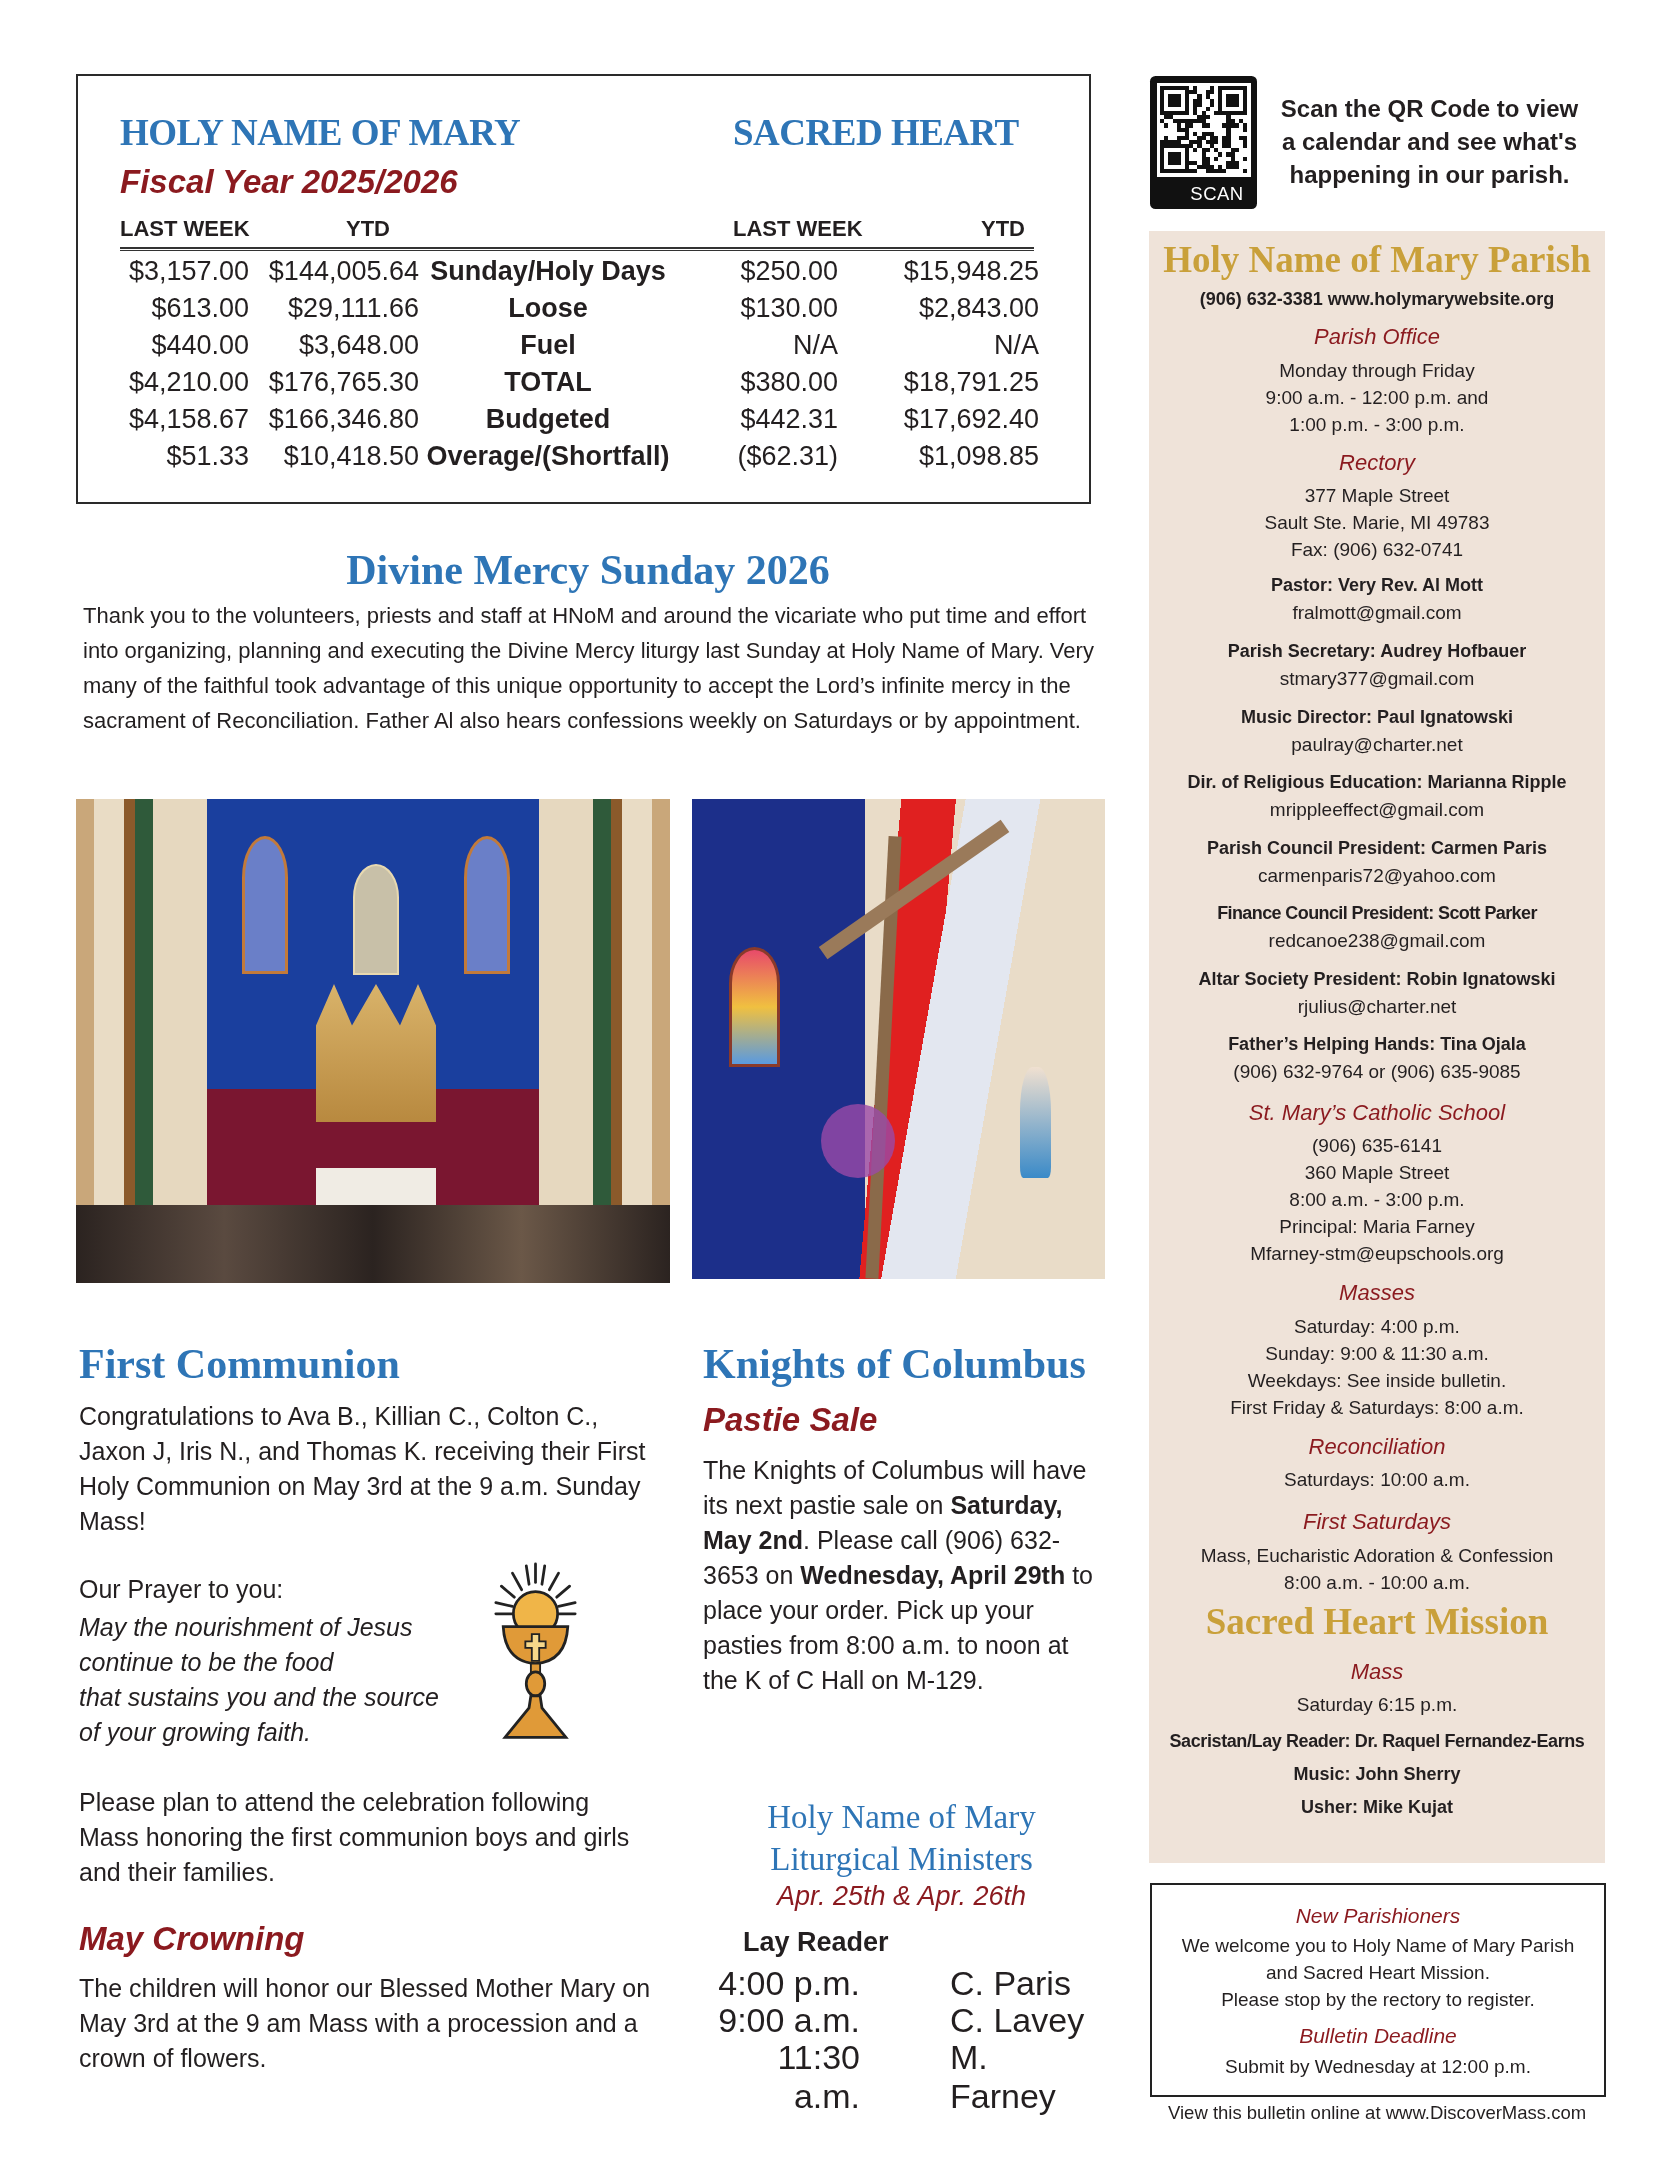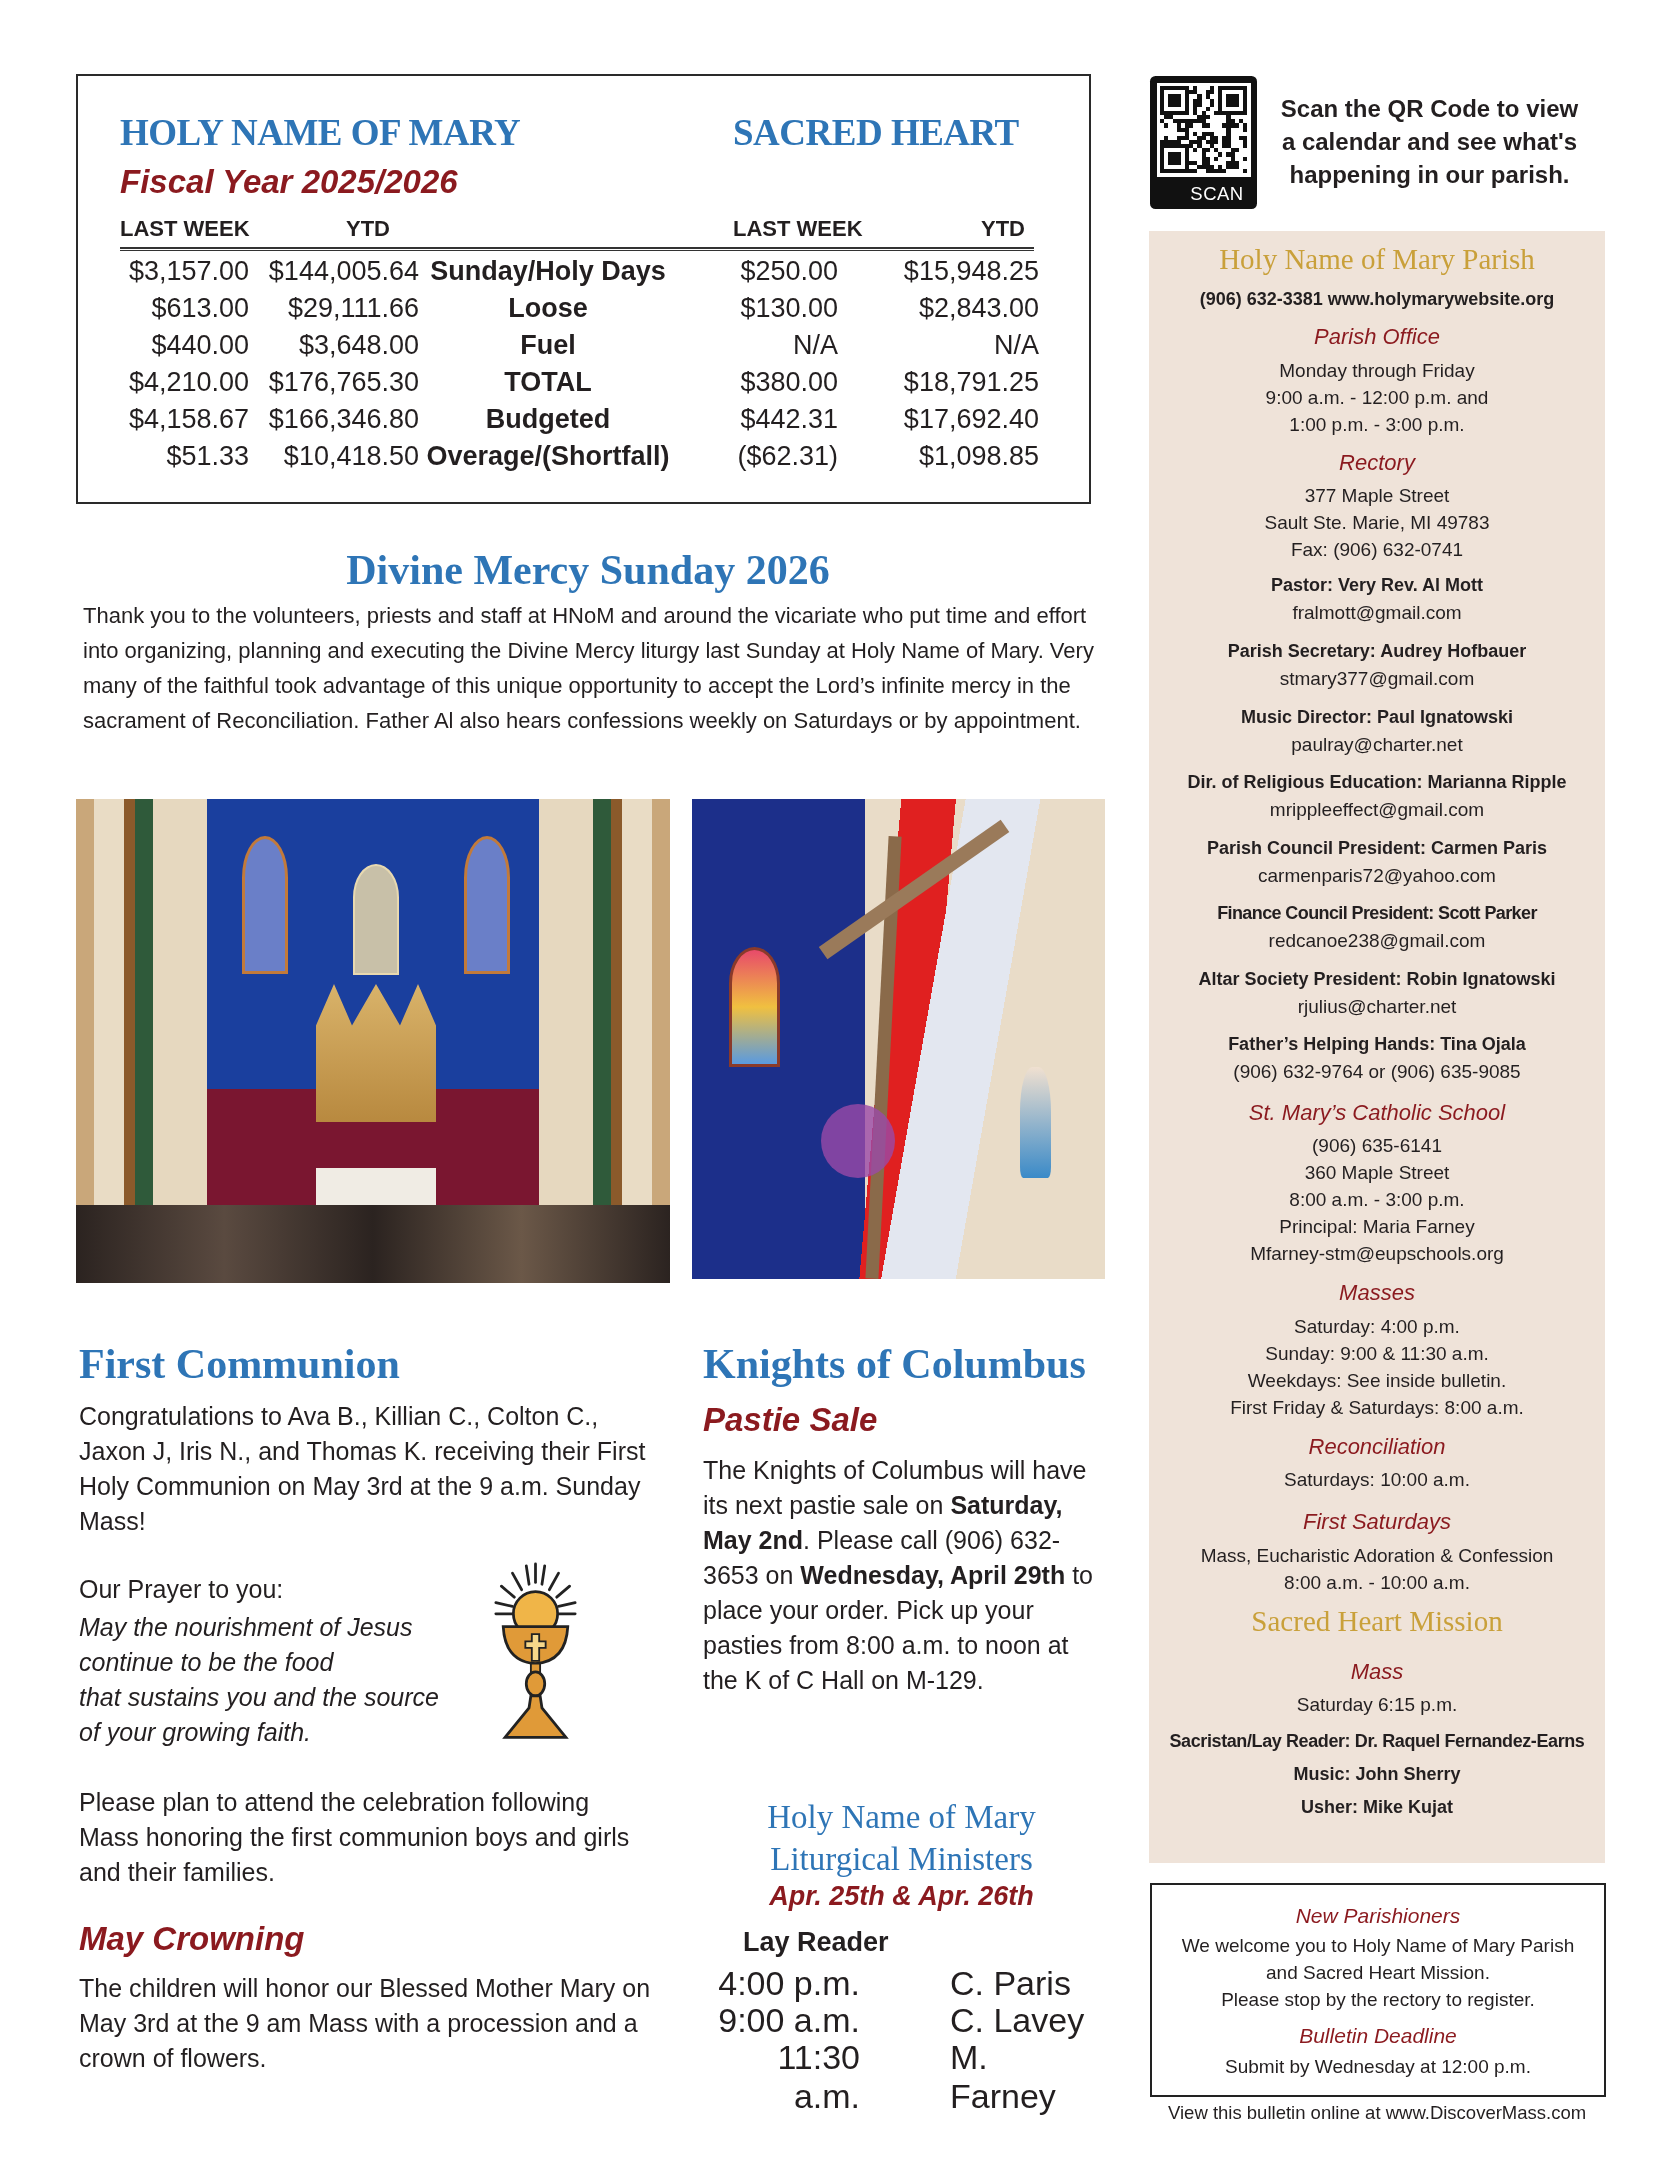--- a/index.html
+++ b/index.html
@@ -61,41 +61,41 @@
   #mc-body { position: absolute; left: 79px; top: 1971px; width: 572px; font-size: 25px; line-height: 35px; }
 
   
   #kc-title { position: absolute; left: 703px; top: 1340px; font-size: 42px; }
   #kc-sub { position: absolute; left: 703px; top: 1401px; font-size: 33px; font-weight: bold; font-style: italic; }
   #kc-body { position: absolute; left: 703px; top: 1453px; width: 397px; font-size: 25px; line-height: 35px; }
   #kc-body b { font-weight: bold; }
 
   
   #lm-title { position: absolute; left: 703px; top: 1796px; width: 397px; text-align: center; font-size: 33px; line-height: 42px; }
-  #lm-dates { position: absolute; left: 703px; top: 1881px; width: 397px; text-align: center; font-size: 27px; font-weight: bold; font-style: italic; }
+  #lm-dates { position: absolute; left: 703px; top: 1881px; width: 397px; text-align: center; font-size: 27px; font-weight: normal; font-style: italic; }
   #lm-role { position: absolute; left: 743px; top: 1927px; font-size: 27px; font-weight: bold; }
   .lm-row { position: absolute; left: 703px; width: 397px; height: 37px; font-size: 34px; }
   .lm-row .t { position: absolute; right: 240px; text-align: right; }
   .lm-row .n { position: absolute; left: 247px; }
 
   
   #qr-box { position: absolute; left: 1150px; top: 76px; width: 107px; height: 133px; background: #111; border-radius: 5.5px; }
   #qr-inner { position: absolute; left: 6.5px; top: 6.5px; width: 94px; height: 94px; background: #fff; padding: 3.7px; }
   #qr-grid { width: 87px; height: 87px; display: grid; grid-template-columns: repeat(21, 1fr); }
   #qr-grid div { background: #111; }
   #qr-grid div.w { background: #fff; }
   #qr-label { position: absolute; left: 0; top: 107px; width: 107px; text-align: center; color: #fff; font-size: 18.5px; letter-spacing: 0.5px; padding-left: 27px; }
   #qr-text { position: absolute; left: 1277px; top: 92px; width: 305px; text-align: center; font-size: 24px; font-weight: bold; line-height: 33px; }
 
   #info {
     position: absolute; left: 1149px; top: 231px; width: 456px; height: 1632px; background: #efe3d9;
     text-align: center; font-size: 19px; line-height: 27px;
   }
   #info .blk { position: absolute; left: 0; width: 100%; }
-  #info .ttl { font-size: 29px; font-weight: normal; }
+  #info .ttl { font-size: 37px; font-weight: bold; }
   #info .sec { font-size: 22px; font-style: italic; color: #8b1a1f; }
   #info .small-b { font-size: 18px; font-weight: bold; }
 
   #np-box { position: absolute; left: 1150px; top: 1883px; width: 456px; height: 214px; border: 2.8px solid #222; text-align: center; font-size: 19px; line-height: 27px; }
   #np-box .sec { font-size: 21px; font-style: italic; color: #8b1a1f; }
   #footer { position: absolute; left: 1168px; top: 2102px; font-size: 18.5px; }
 </style>
 </head>
 <body>
 

